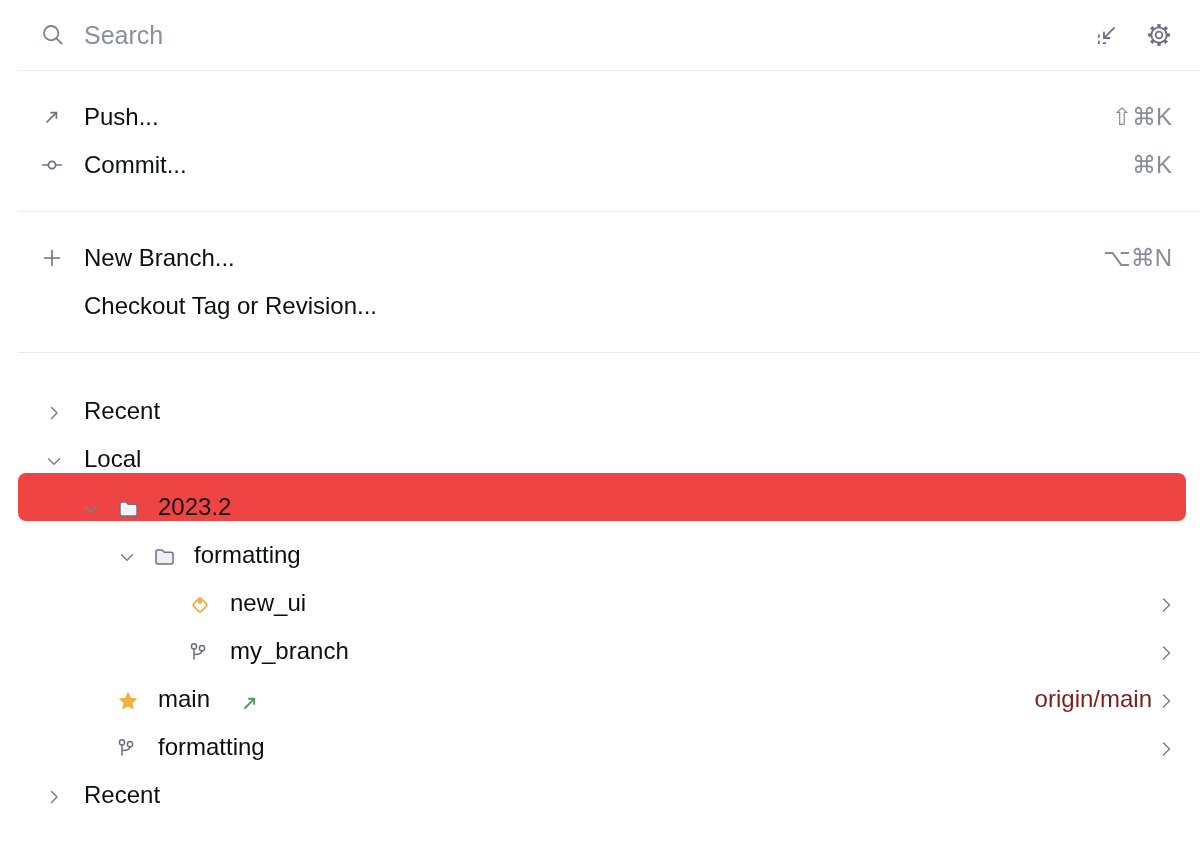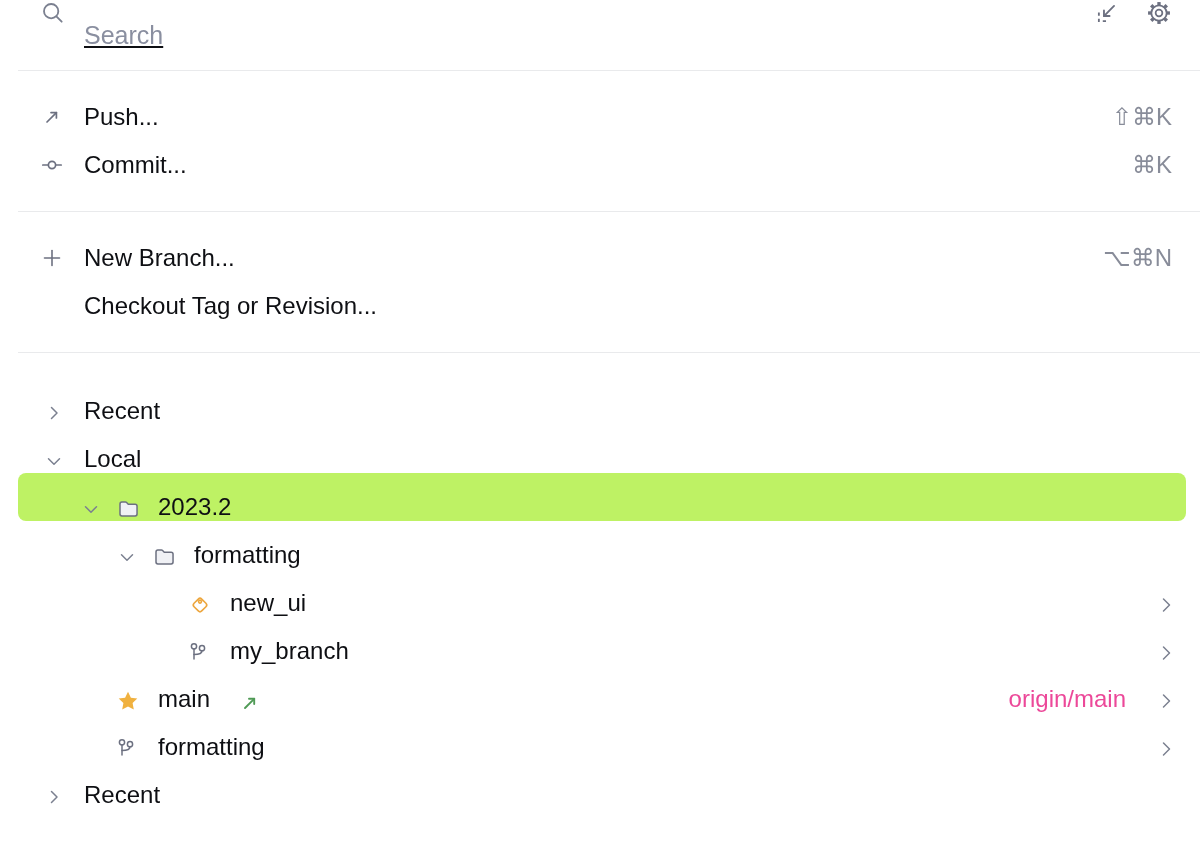--- a/index.html
+++ b/index.html
@@ -3,21 +3,21 @@
 <meta charset="utf-8">
 <style>
   * { margin:0; padding:0; box-sizing:border-box; }
   html,body { background:#ffffff; }
   .popup {
     position:relative; width:1200px; height:860px; background:#ffffff;
     font-family:"Liberation Sans","DejaVu Sans",sans-serif;
     color:#0e0f13; overflow:hidden;
   }
   
-  .search-row { display:flex; height:70px; padding:0 28px 0 40px;text-decoration:underline; }
+  .search-row { display:flex; align-items:center; height:70px; padding:0 28px 0 40px; }
   .search-row .sicon { width:26px; height:26px; flex:0 0 auto; }
   .search-input {
     flex:1; border:none; outline:none; background:transparent;
     font-family:inherit; font-size:25px; color:#0e0f13; margin-left:18px;
   }
   .search-input::placeholder { color:#8a8fa0; }
   .hdr-icon { width:26px; height:26px; margin-left:26px; cursor:pointer; flex:0 0 auto; }
   .divider { height:1px; background:#e9eaec; margin-left:18px; }
   
   .section { padding:22px 0; }
@@ -25,33 +25,33 @@
   .mi { width:24px; height:24px; flex:0 0 auto; margin-right:20px; }
   .mi.empty { visibility:hidden; }
   .mlabel { font-size:24px; color:#0e0f13; flex:1; white-space:nowrap; }
   .mshortcut { font-size:24px; color:#888c99; white-space:nowrap; }
   
   .tree { padding-top:24px; }
   .tree-row {
     display:flex; align-items:flex-end; height:48px;
     margin:0 14px 0 18px; border-radius:8px; padding-right:8px; cursor:default;
   }
-  .tree-row.selected { background:#bef264; }
+  .tree-row.selected { background:#ef4444; }
   .chev { width:24px; height:24px; flex:0 0 auto; }
   .chev.slot { visibility:hidden; }
   .ind1 { margin-left:61px; }
   .ind2 { margin-left:97px; }
   .ind3 { margin-left:133px; }
   .ind0 { margin-left:24px; }
   .node-icon { width:24px; height:24px; flex:0 0 auto; margin-left:13px; }
   .tlabel { font-size:24px; color:#0e0f13; margin-left:18px; white-space:nowrap; }
   .group-label { font-size:24px; color:#0e0f13; margin-left:18px; }
   .out-arrow { width:20px; height:20px; margin-left:30px; flex:0 0 auto; }
   .spacer { flex:1; }
-  .tracking { font-size:24px; color:#ec4899; margin-right:28px; white-space:nowrap; }
+  .tracking { font-size:24px; color:#7f1d1d; margin-right:2px; white-space:nowrap; }
   .subchev { width:24px; height:24px; flex:0 0 auto; }
   svg { display:block; }
 </style>
 </head>
 <body>
 
 <div class="popup">
 
   <div class="search-row">
     <svg class="sicon" viewBox="0 0 24 24" fill="none" stroke="#7b8090" stroke-width="1.7" stroke-linecap="round">

